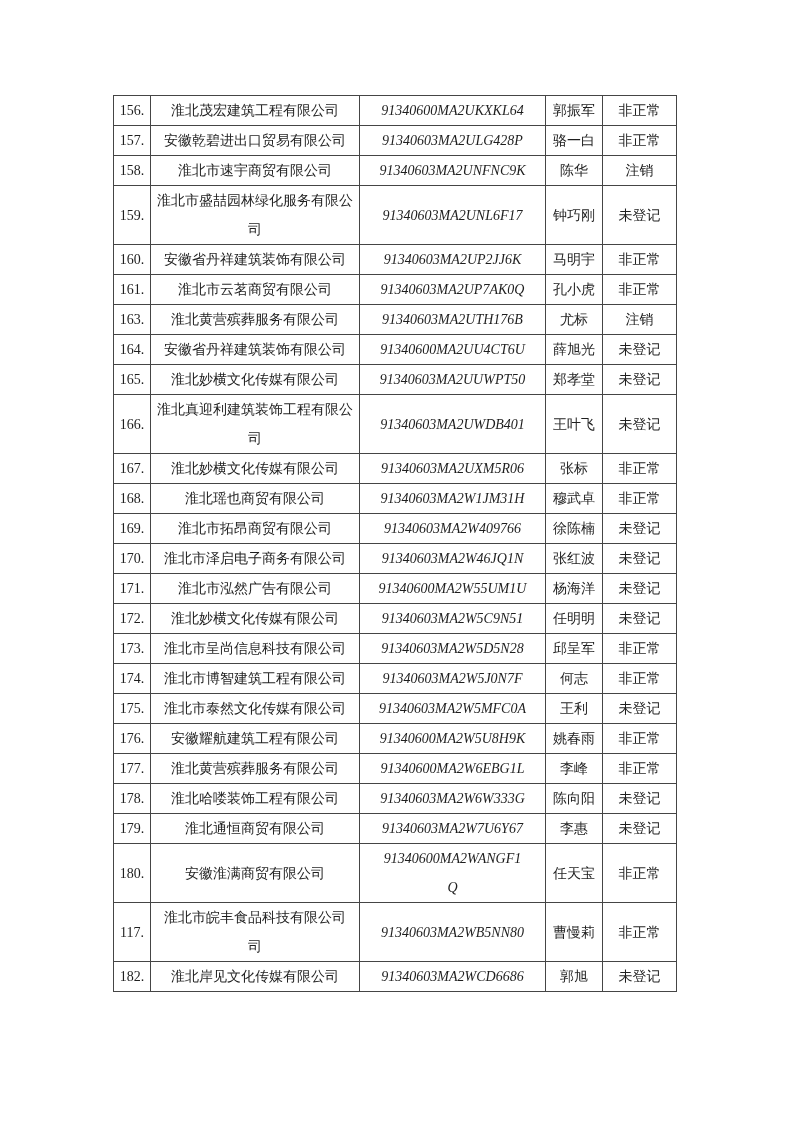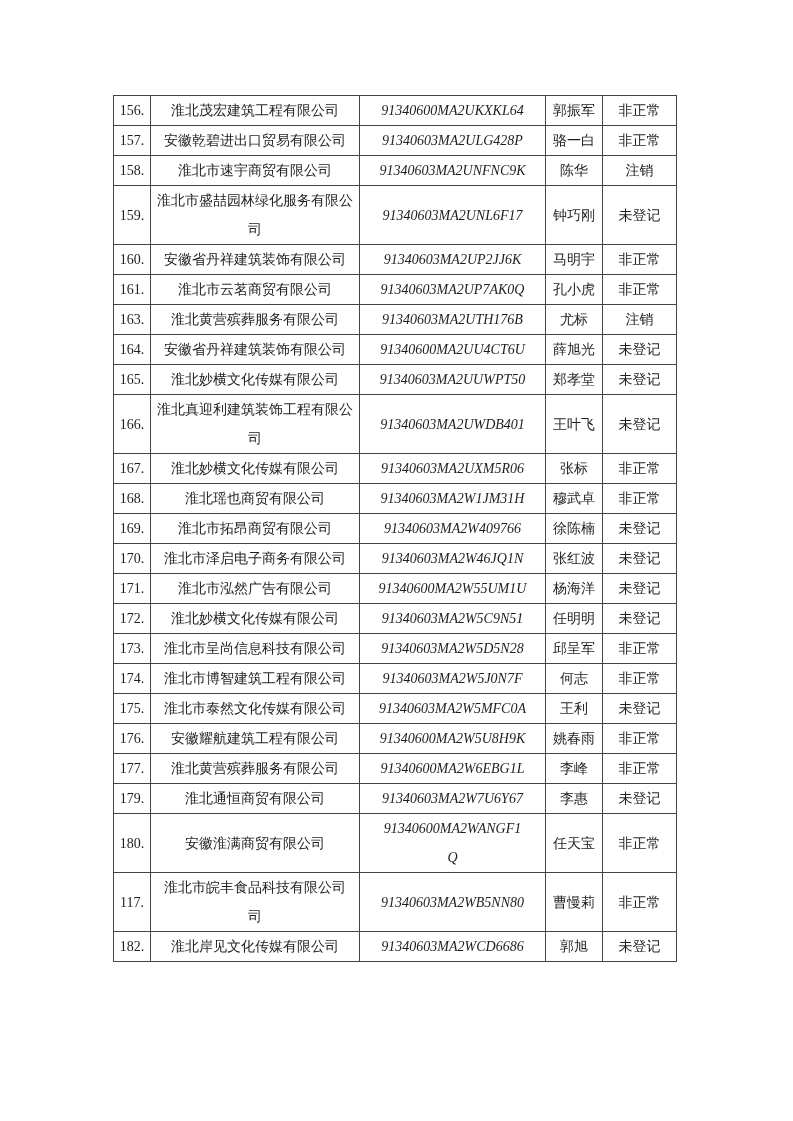--- a/index.html
+++ b/index.html
@@ -233,20 +233,27 @@
   </tr>
 
   <tr>
     <td class="c-no">177.</td>
     <td class="c-company">淮北黄营殡葬服务有限公司</td>
     <td class="c-code">91340600MA2W6EBG1L</td>
     <td class="c-person">李峰</td>
     <td class="c-status">非正常</td>
   </tr>
 
+  <tr>
+    <td class="c-no">178.</td>
+    <td class="c-company">淮北哈喽装饰工程有限公司</td>
+    <td class="c-code">91340603MA2W6W333G</td>
+    <td class="c-person">陈向阳</td>
+    <td class="c-status">未登记</td>
+  </tr>
 
   <tr>
     <td class="c-no">179.</td>
     <td class="c-company">淮北通恒商贸有限公司</td>
     <td class="c-code">91340603MA2W7U6Y67</td>
     <td class="c-person">李惠</td>
     <td class="c-status">未登记</td>
   </tr>
 
   <tr>

